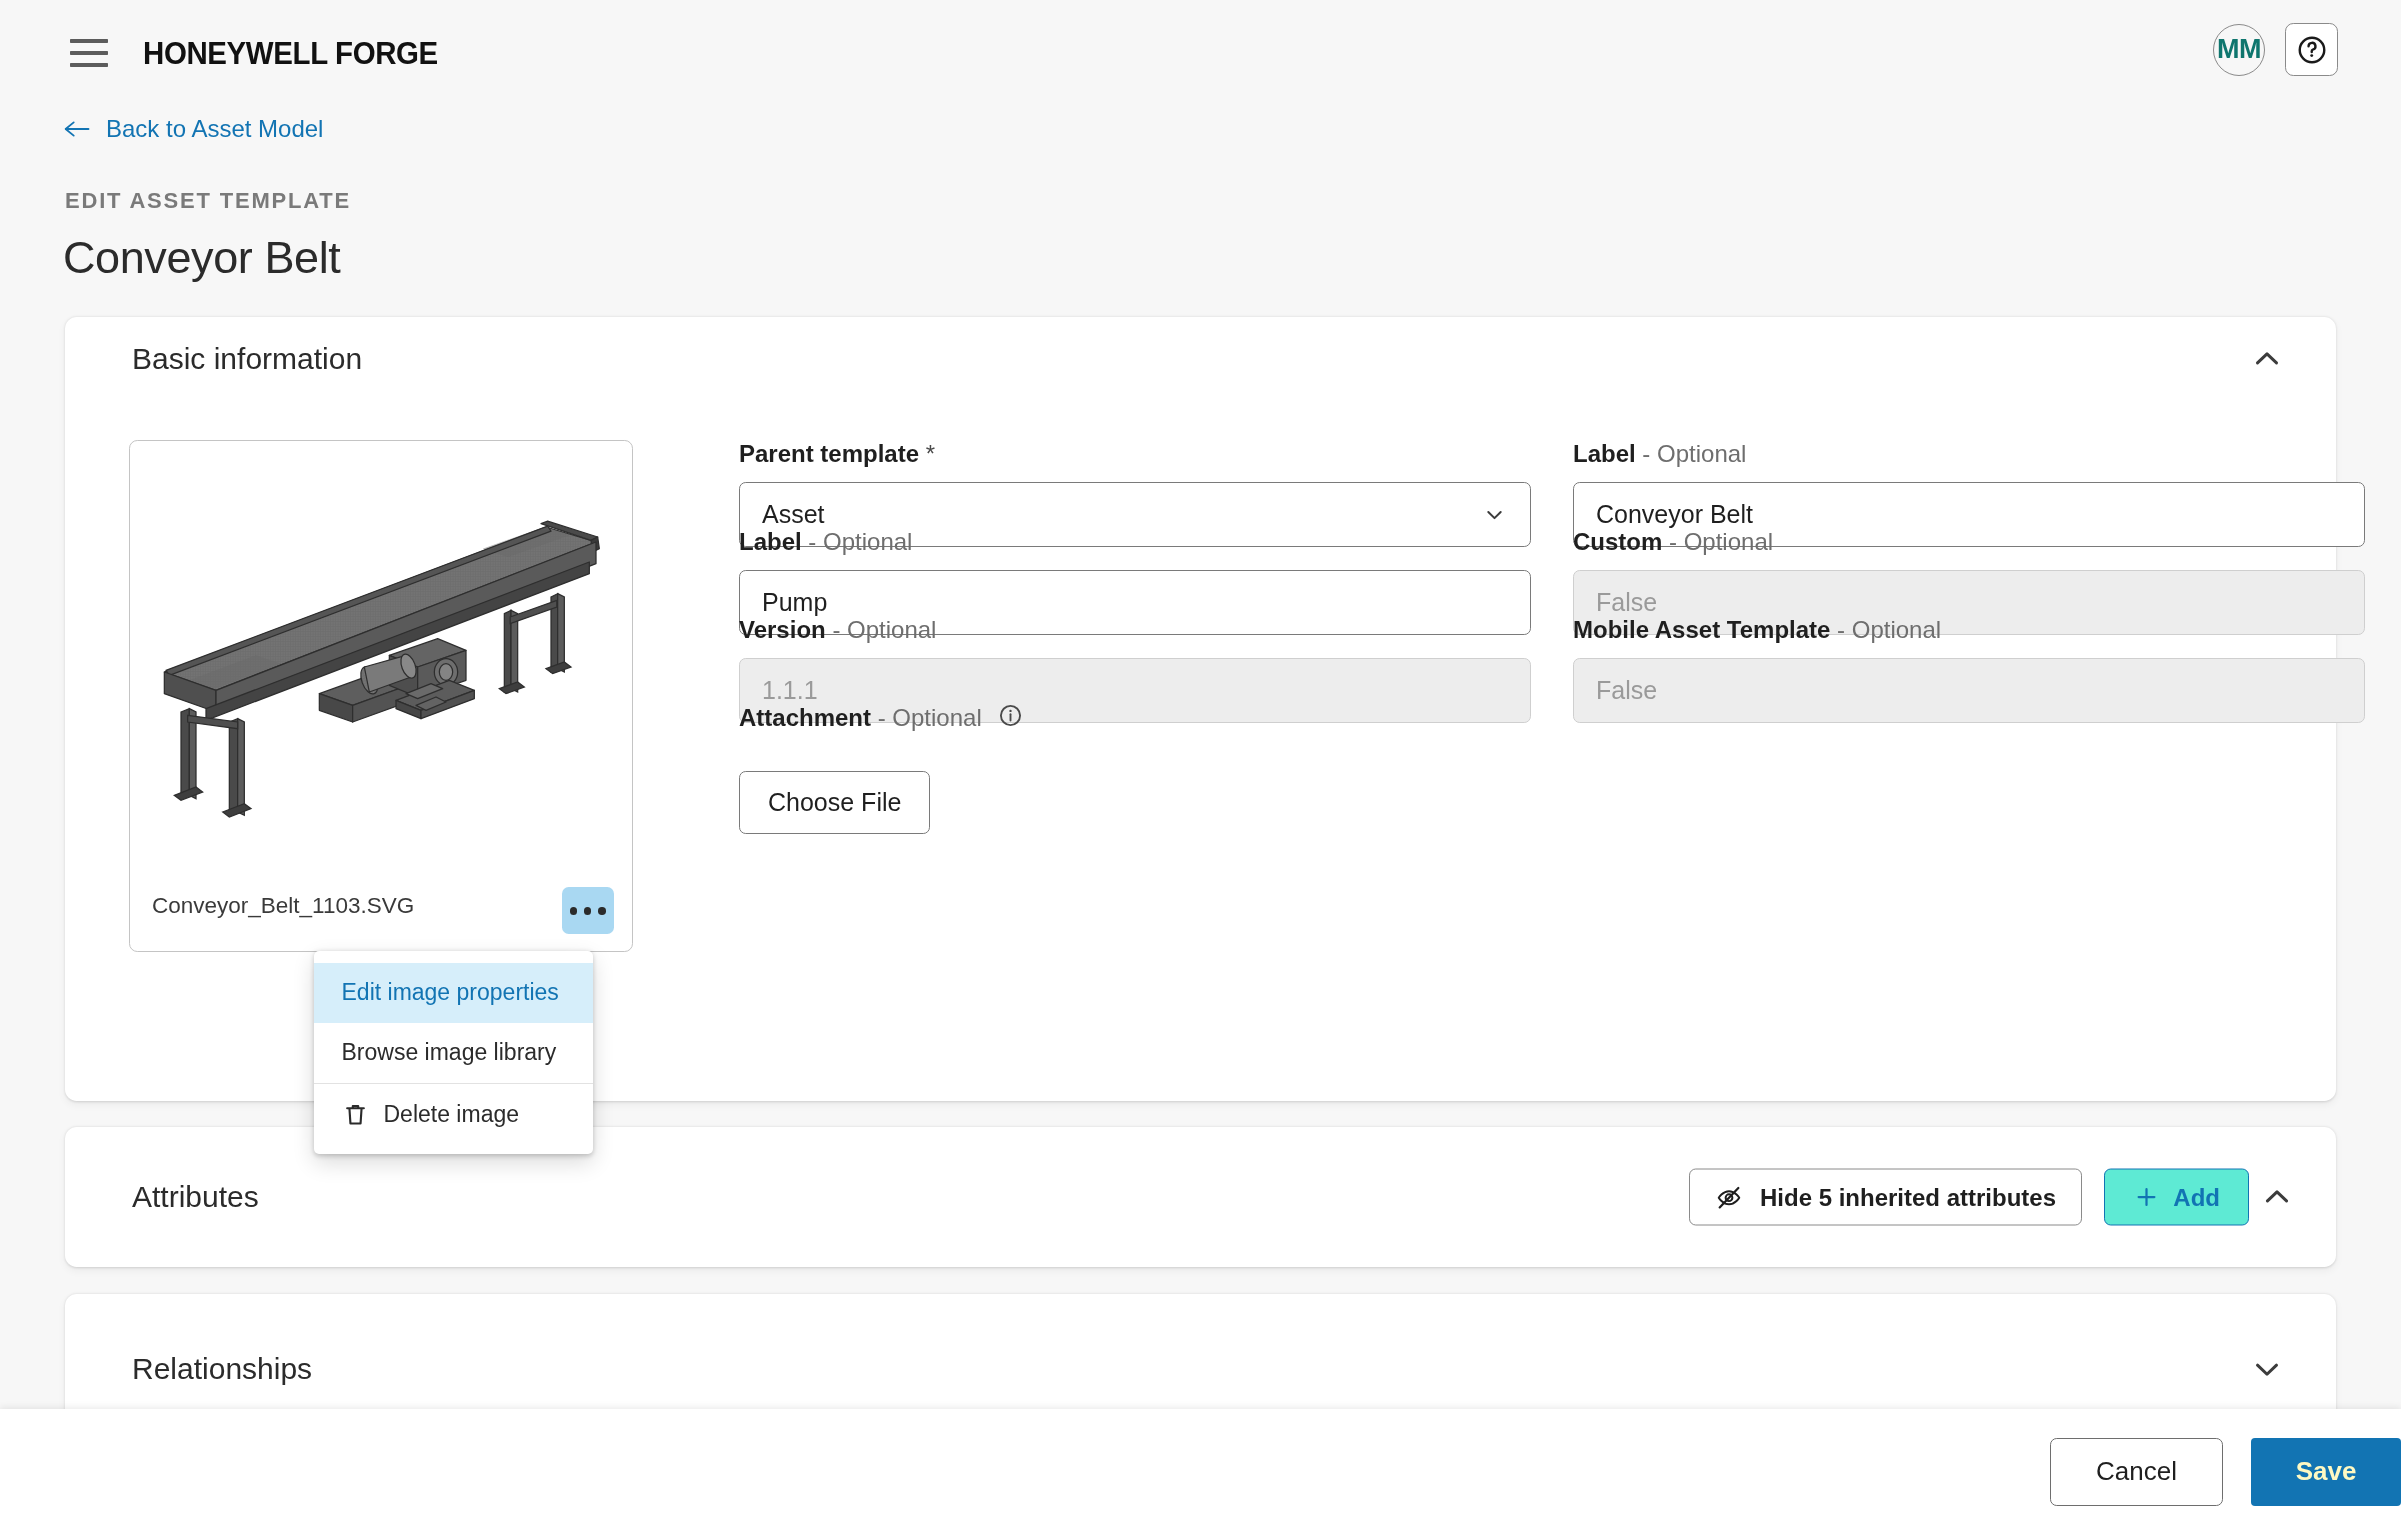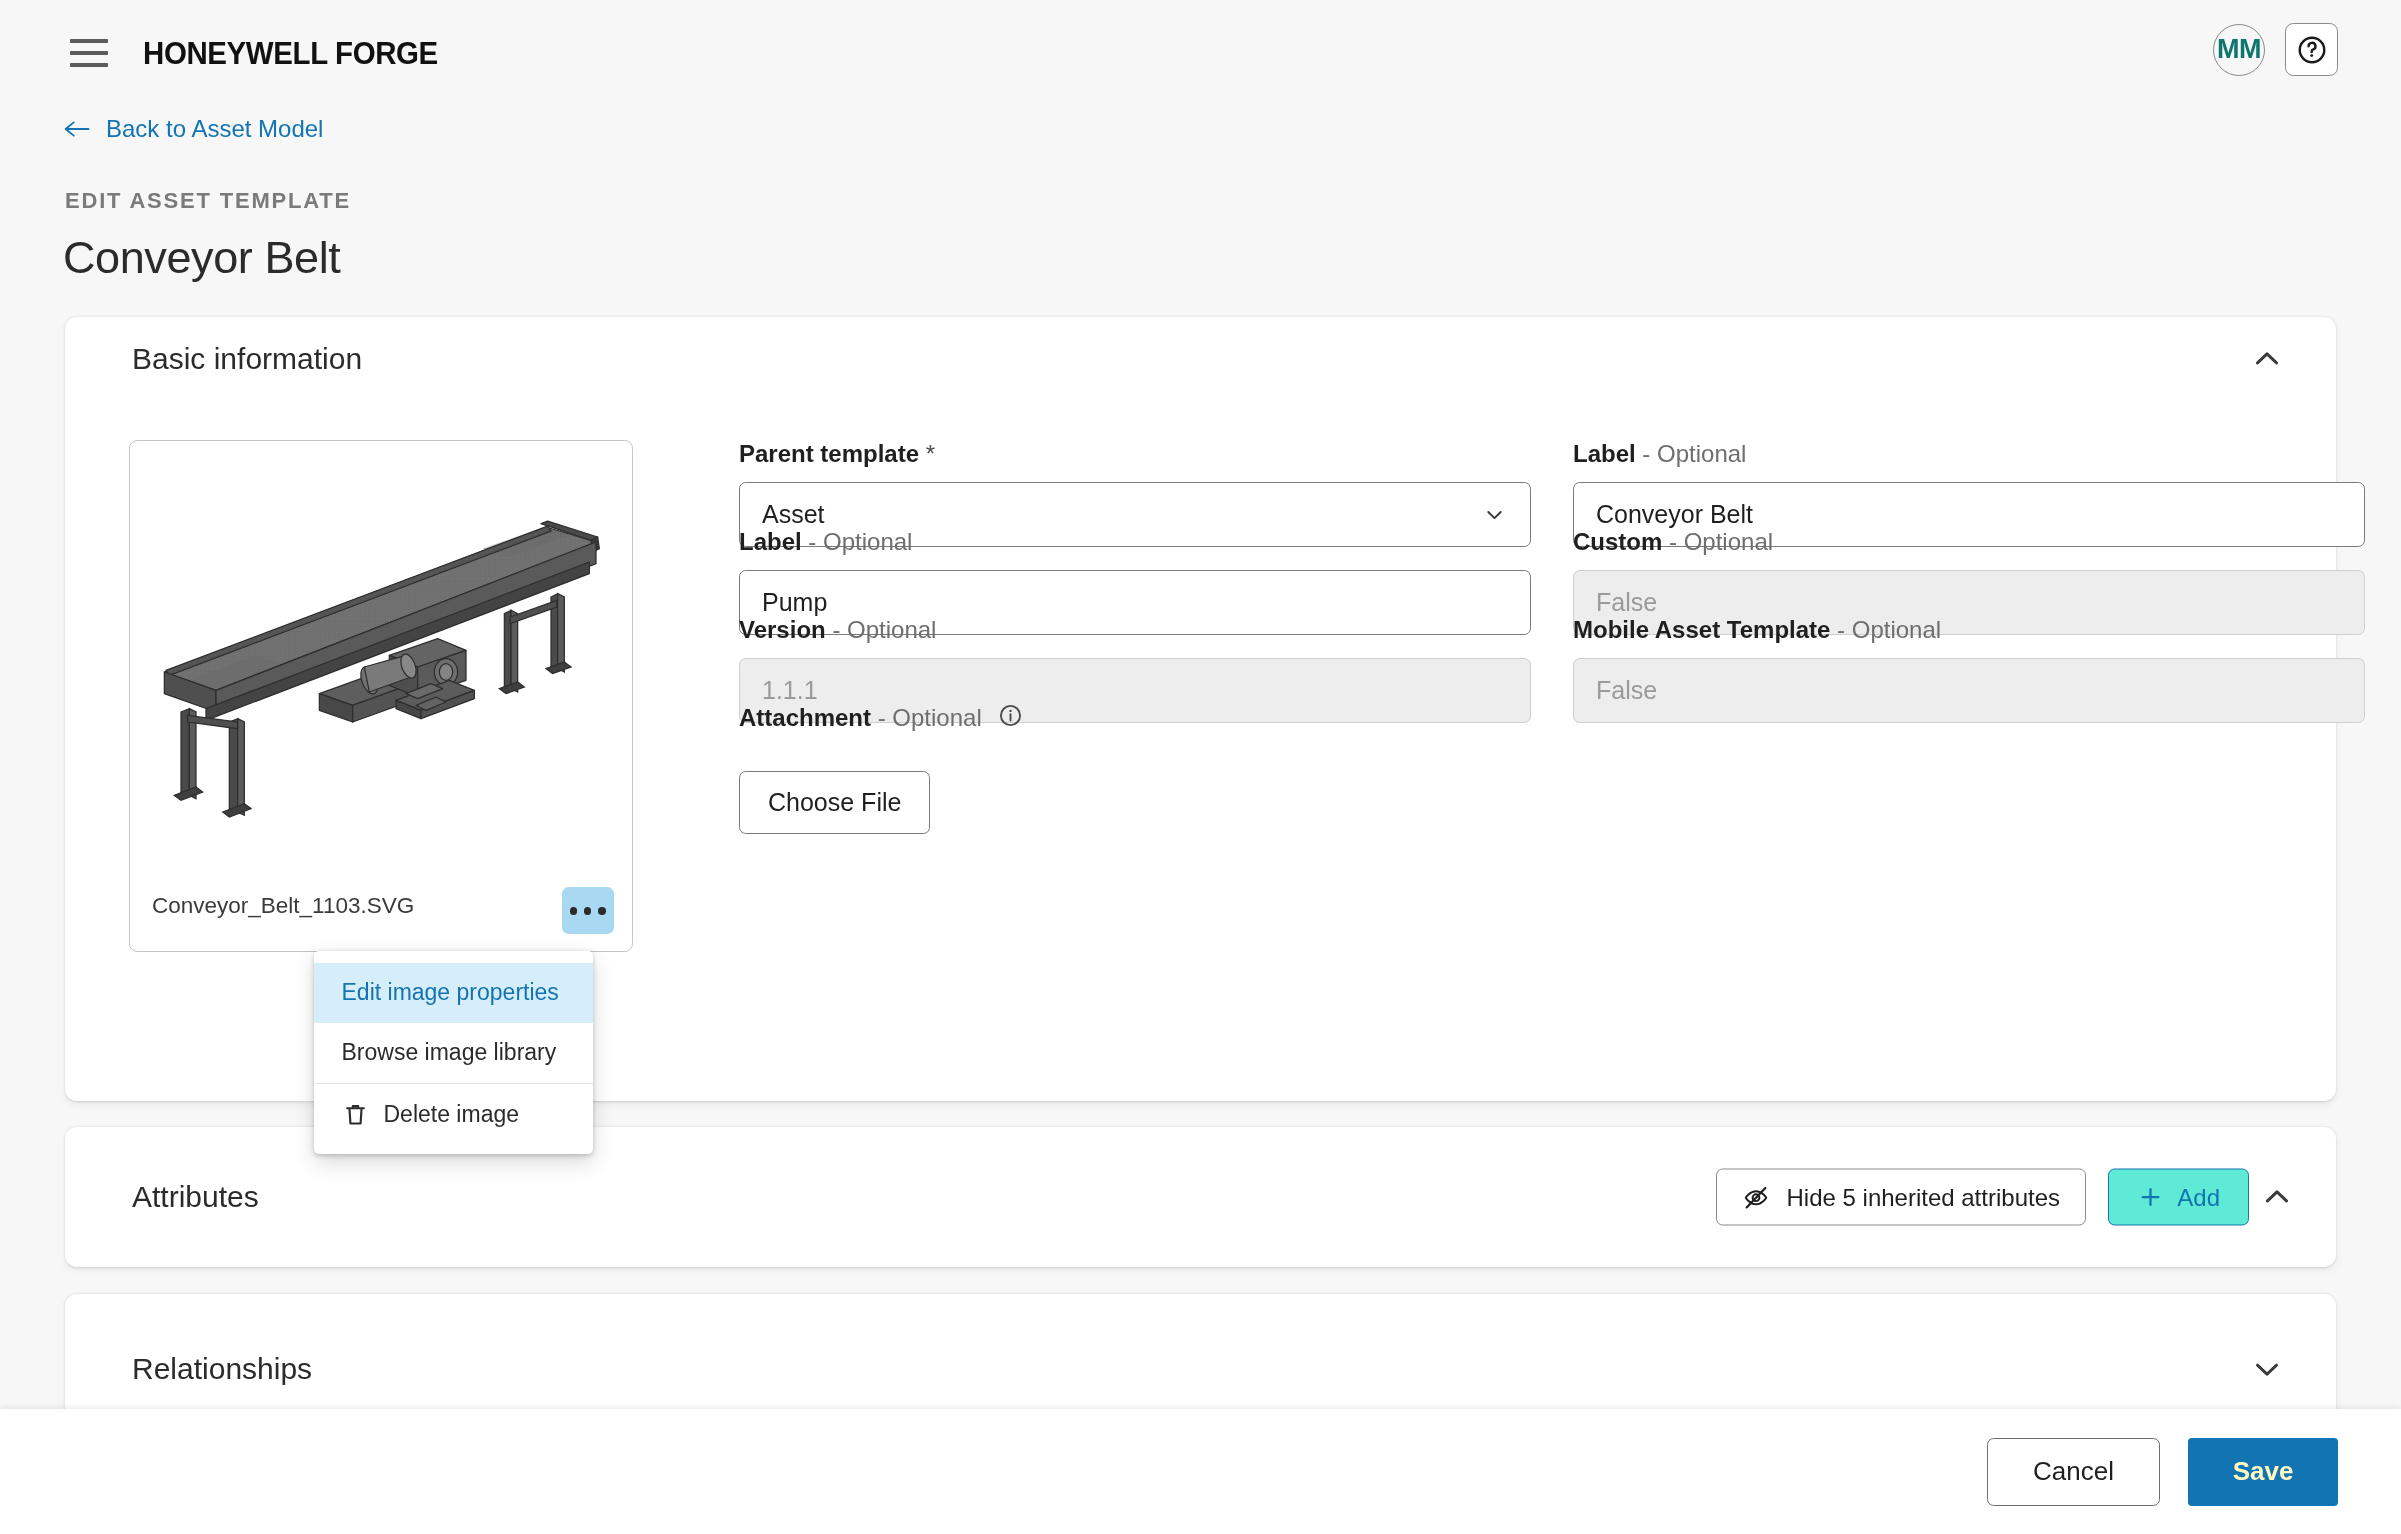--- a/index.html
+++ b/index.html
@@ -165,42 +165,42 @@
     height: 63px; padding: 0 28px;
     border: 1.7px solid #7A7A7A; border-radius: 6.7px; background: #FFFFFF;
     display: inline-flex; align-items: center;
     font-size: 25px; color: #1F1F1F; cursor: pointer; margin-top: 25px;
   }
   .info-ic { display: inline-block; vertical-align: -2.5px; margin-left: 10px; }
 
   
   .attr-actions {
     position: absolute; right: 87px; top: 50%; transform: translateY(-50%);
-    display: flex; align-items: flex-start; gap: 22px;
+    display: flex; align-items: flex-start; gap: 22px; font-weight: bold;
   }
   .btn-outline {
     height: 57px; padding: 0 25px;
     border: 1.7px solid #8A8A8A; border-radius: 6.7px; background: #FFFFFF;
     display: flex; align-items: center; gap: 16.7px;
     font-size: 24px; color: #1F1F1F; cursor: pointer; white-space: nowrap;
   }
   .btn-blue-outline {
     height: 57px; padding: 0 28px;
     border: 1.7px solid #1274B3; border-radius: 6.7px; background: #5eead4;
     display: flex; align-items: center; gap: 13.3px;
     font-size: 24px; color: #1274B3; cursor: pointer; white-space: nowrap;
   }
 
   
   .footer {
     position: absolute; left: 0; bottom: 0; width: 2401px; height: 125px;
     background: #FFFFFF;
     box-shadow: 0 -1.7px 6.7px rgba(0,0,0,0.08);
     display: flex; align-items: center; justify-content: flex-end;
-    padding-right: 63px; gap: 28px; z-index: 30;
+    gap: 28px; z-index: 30;
   }
   .btn-cancel {
     height: 68px; width: 173px;
     border: 1.7px solid #6E6E6E; border-radius: 6.7px; background: #FFFFFF;
     display: flex; align-items: center; justify-content: center;
     font-size: 26px; color: #1F1F1F; cursor: pointer;
   }
   .btn-save {
     height: 68px; width: 150px;
     border: none; border-radius: 4px; background: #1274B3;

